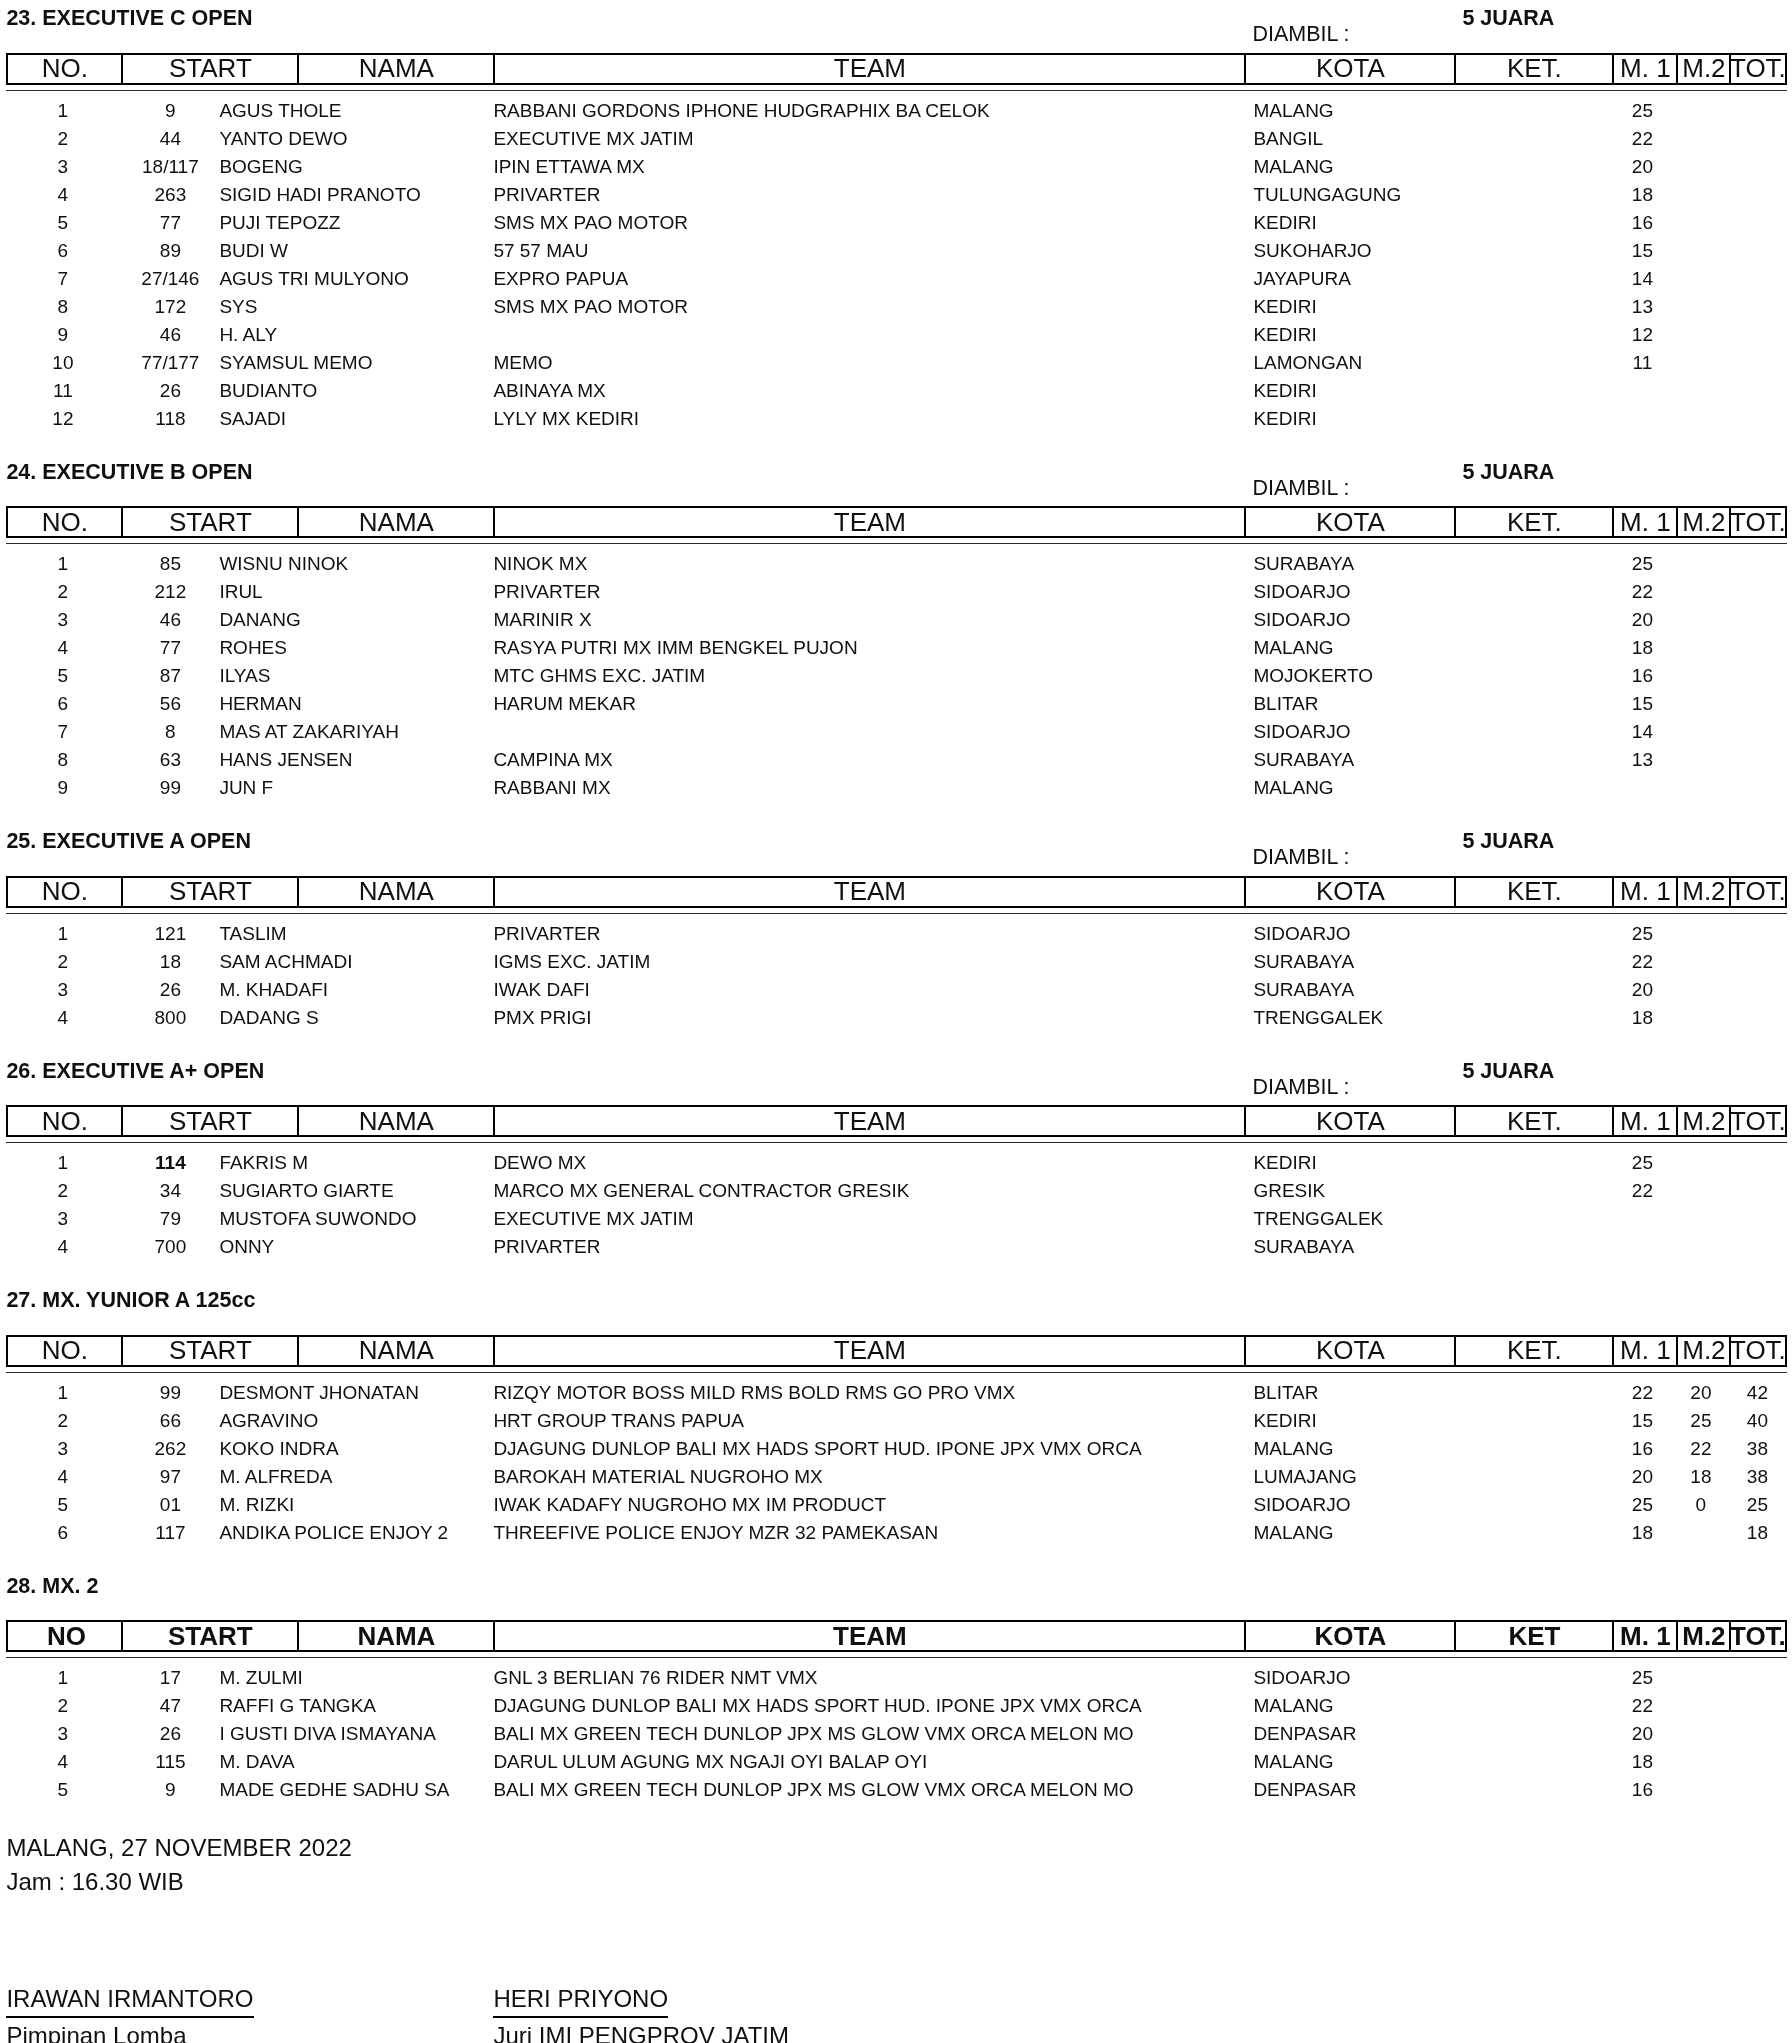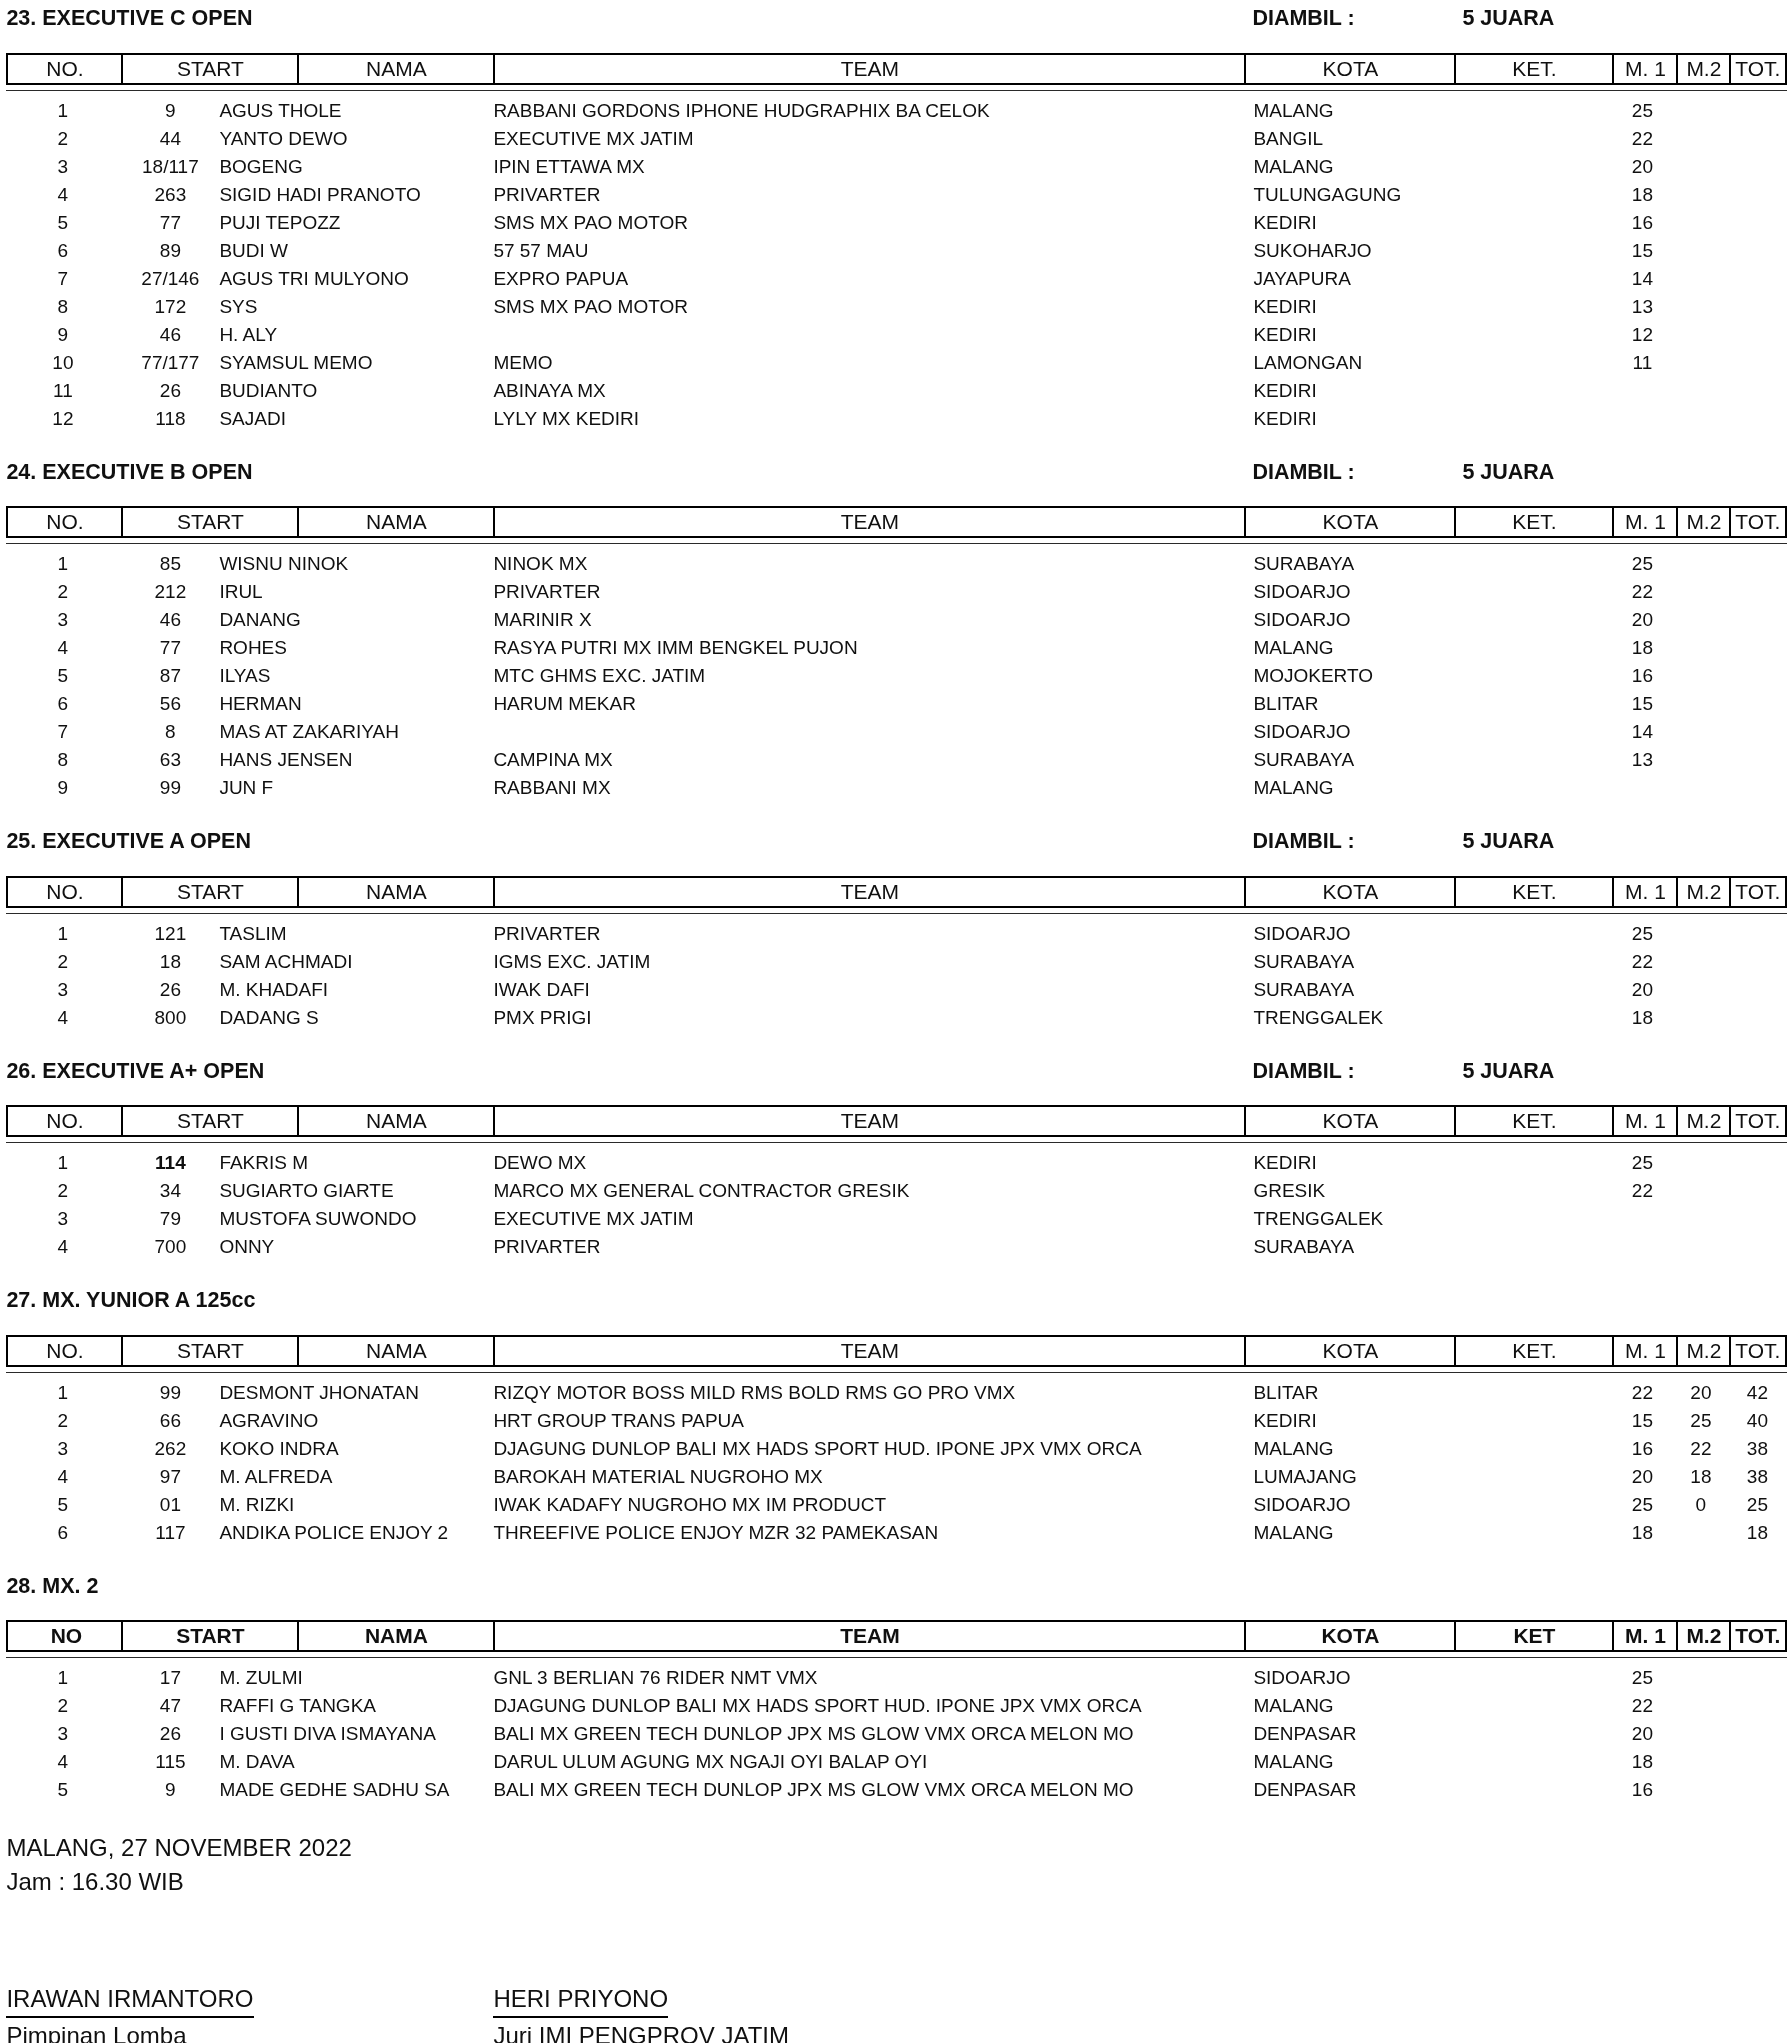--- a/index.html
+++ b/index.html
@@ -5,23 +5,23 @@
   html,body{margin:0;padding:0;background:#ffffff;}
   body{
     width:1792px;height:2043px;box-sizing:border-box;
     padding:6.4px 0 0 6.4px;
     font-family:"Liberation Sans", sans-serif;
     color:#101010;
     overflow:hidden;
   }
   .section{width:1781px;margin-bottom:27px;}
   .sec-title{position:relative;height:25.5px;line-height:25.5px;font-size:21.5px;font-weight:bold;margin-bottom:21px;white-space:nowrap;}
-  .diambil-label{position:absolute;left:1246px;top:0;font-weight:bold;}
+  .diambil-label{position:absolute;left:1246px;top:16px;font-weight:normal;}
   .diambil-value{position:absolute;left:1456px;top:0;font-weight:bold;}
-  .hdr{position:relative;height:32px;border:2.4px solid #000;box-sizing:border-box;font-size:21px;background:#fff;}
+  .hdr{position:relative;height:32px;border:2.4px solid #000;box-sizing:border-box;font-size:26px;background:#fff;}
   .hdr.bold{font-weight:bold;}
   .hcell{position:absolute;top:0;bottom:0;display:flex;align-items:center;justify-content:center;box-sizing:border-box;border-left:2.4px solid #000;white-space:nowrap;overflow:hidden;}
   .hcell.first{border-left:none;}
   .hdr-line{height:0.8px;background:#2a2a2a;margin-top:4.8px;width:1781px;}
   .rows{margin-top:6.4px;}
   .trow{position:relative;height:28px;font-size:19px;line-height:28px;white-space:nowrap;}
   .c{position:absolute;top:0;overflow:hidden;height:28px;}
   .c-no{left:0;width:113px;text-align:center;}
   .c-start{left:113px;width:102px;text-align:center;}
   .c-nama{left:213px;width:268px;}

